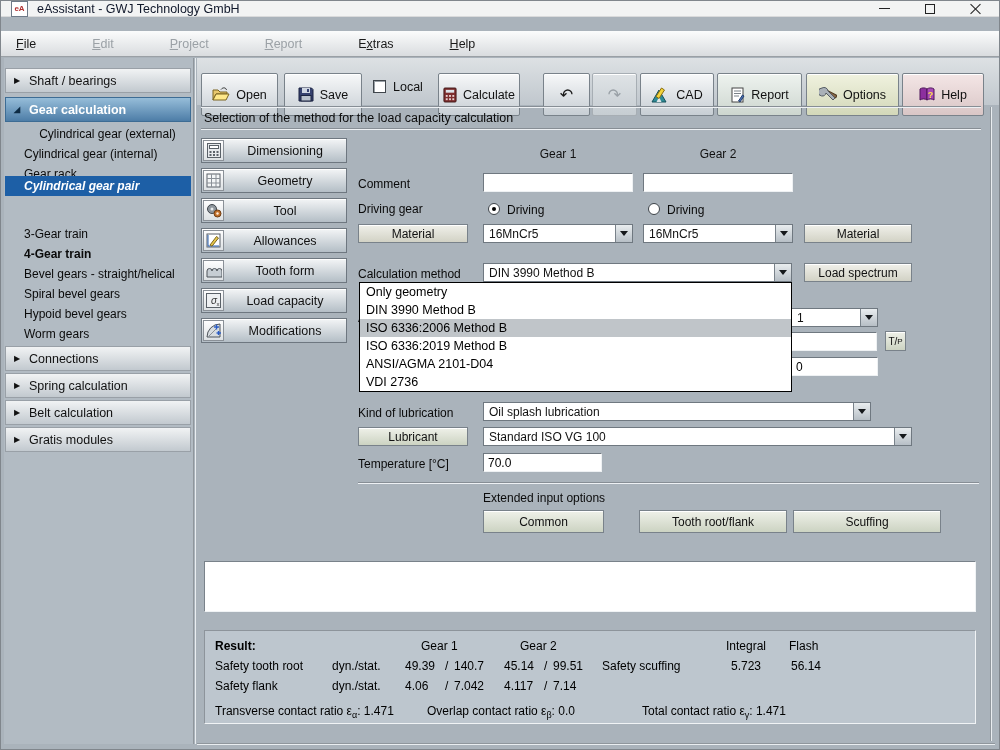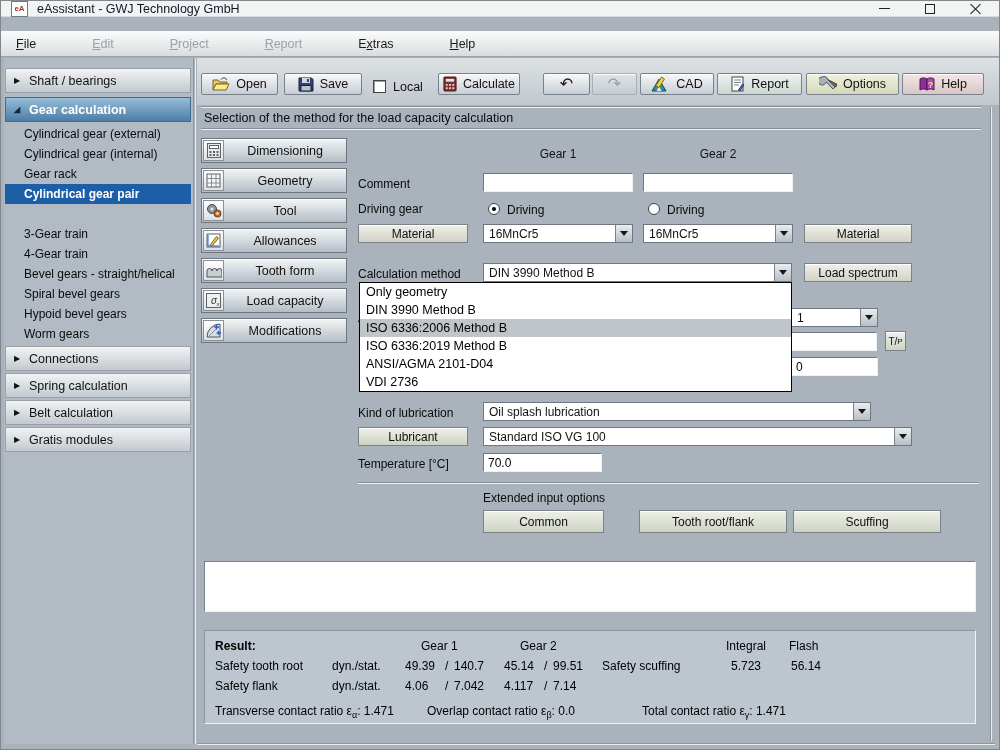--- a/index.html
+++ b/index.html
@@ -26,21 +26,21 @@
   
   .menubar{position:absolute;left:0;top:30px;right:0;height:26px;
     background:linear-gradient(#fbfcfc,#d9dcdf);border-bottom:1px solid #9aa0a5;
     display:flex;align-items:center;padding-left:6px;gap:38px;}
   .mn{font-size:12.5px;padding:3px 9px;color:#1a1a1a;}
   .mn .key{text-decoration:underline;}
   .mn.disabled{color:#9ba1a6;}
   
   .toolstrip{position:absolute;left:196px;top:57px;right:0;height:47px;
     background:linear-gradient(#dde1e4,#c0c7cd);}
-  .tbtn{position:absolute;top:15px;height:22px;border:1px solid #79828a;border-radius:2px;
+  .tbtn{position:absolute;top:15px;height:43px;border:1px solid #79828a;border-radius:2px;
     background:linear-gradient(#f7f8f9,#c7ced4);display:flex;align-items:center;justify-content:center;
     gap:6px;font-size:12.5px;box-shadow:inset 0 1px 0 #fff;}
   .tbtn.disabled{background:linear-gradient(#dfe3e6,#c6cdd2);border-color:#a7aeb4;color:#98a0a6;}
   .tbtn.tint-green{background:linear-gradient(#f0f2df,#d3d8b9);}
   .tbtn.tint-pink{background:linear-gradient(#f4e6e6,#d9c6c6);}
   .tbtn.tint-rep{background:linear-gradient(#eef3ef,#cdd6cf);}
   .tglyph{font-size:16px;line-height:14px;color:#1a1a1a;}
   .tglyph.off{color:#9aa1a7;}
   .chkwrap{position:absolute;top:15px;height:27px;display:flex;align-items:center;gap:7px;font-size:12.5px;}
   .chk{width:13px;height:13px;background:#fff;border:1px solid #40464c;box-shadow:inset 1px 1px 0 #9aa1a7;}
@@ -209,26 +209,26 @@
   <div class="sidebar">
     <div class="sec" style="top:10px;">
         <span class="arr">▶</span>
         <span>Shaft / bearings</span>
       </div>
     <div class="sec expanded" style="top:39px;">
         <span class="arr">◢</span>
         <span>Gear calculation</span>
       </div>
 
-    <div class="child" style="top:66px;"><span>Cylindrical gear (external)</span></div>
+    <div class="child" style="top:66px;text-align:center;"><span>Cylindrical gear (external)</span></div>
     <div class="child" style="top:86px;"><span>Cylindrical gear (internal)</span></div>
     <div class="child" style="top:106px;"><span>Gear rack</span></div>
-    <div class="child selected" style="top:126px;"><span>Cylindrical gear pair</span></div>
+    <div class="child selected" style="top:118px;font-style:italic;"><span>Cylindrical gear pair</span></div>
     <div class="child" style="top:166px;"><span>3-Gear train</span></div>
-    <div class="child" style="top:186px;"><span>4-Gear train</span></div>
+    <div class="child" style="top:186px;font-weight:bold;"><span>4-Gear train</span></div>
     <div class="child" style="top:206px;"><span>Bevel gears - straight/helical</span></div>
     <div class="child" style="top:226px;"><span>Spiral bevel gears</span></div>
     <div class="child" style="top:246px;"><span>Hypoid bevel gears</span></div>
     <div class="child" style="top:266px;"><span>Worm gears</span></div>
 
     <div class="sec" style="top:288px;">
         <span class="arr">▶</span>
         <span>Connections</span>
       </div>
     <div class="sec" style="top:315px;">

